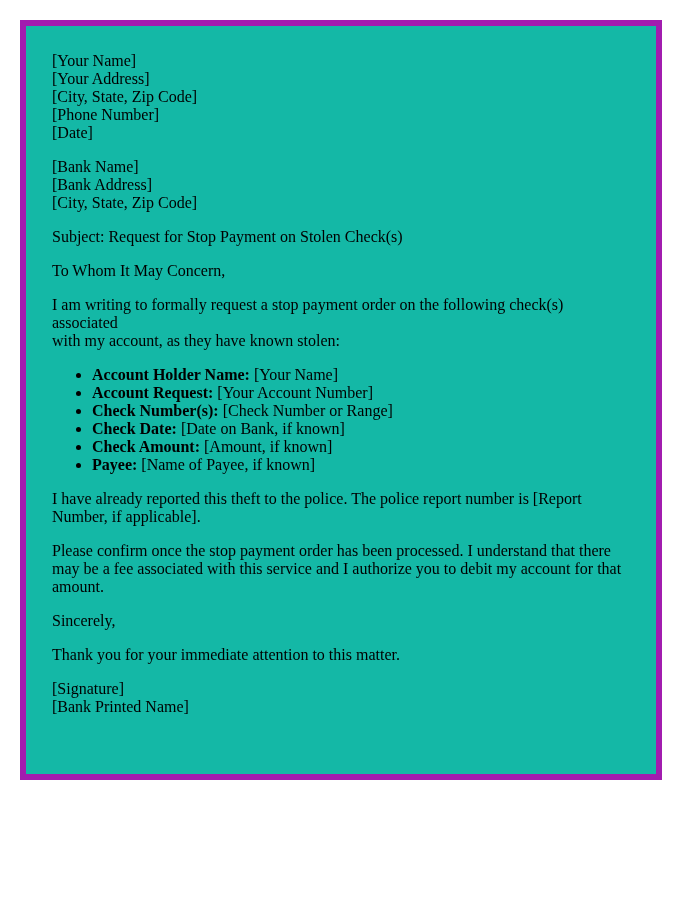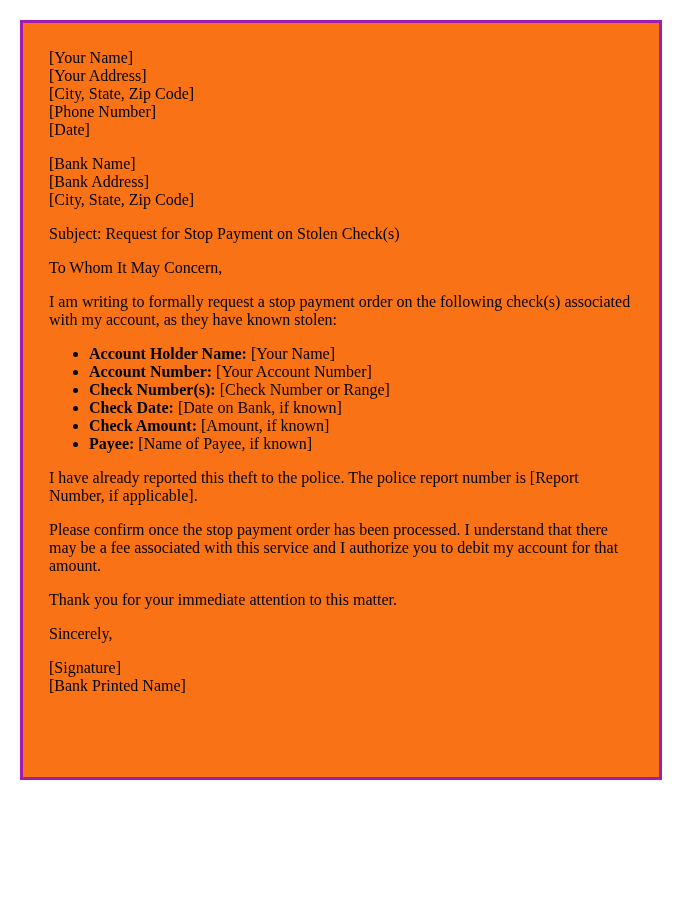--- a/index.html
+++ b/index.html
@@ -10,22 +10,22 @@
     height: 900px;
     overflow: hidden;
   }
   .page {
     position: absolute;
     left: 20px;
     top: 20px;
     width: 642px;
     height: 760px;
     box-sizing: border-box;
-    border: 3px solid #a21caf;
-    background: #f97316;
+    border: 6px solid #a21caf;
+    background: #14b8a6;
     padding: 26px 26px;
     font-family: "Liberation Serif", "DejaVu Serif", serif;
     font-size: 16px;
     line-height: normal;
     color: #000000;
   }
   .page p {
     margin: 16px 0;
   }
   .page p:first-child {
@@ -67,34 +67,34 @@
 
   <p class="subject">Subject: Request for Stop Payment on Stolen Check(s)</p>
 
   <p>To Whom It May Concern,</p>
 
   <p class="pre">I am writing to formally request a stop payment order on the following check(s) associated
 with my account, as they have known stolen:</p>
 
   <ul class="details">
     <li><span class="detail-label">Account Holder Name:</span><span> [Your Name]</span></li>
-    <li><span class="detail-label">Account Number:</span><span> [Your Account Number]</span></li>
+    <li><span class="detail-label">Account Request:</span><span> [Your Account Number]</span></li>
     <li><span class="detail-label">Check Number(s):</span><span> [Check Number or Range]</span></li>
     <li><span class="detail-label">Check Date:</span><span> [Date on Bank, if known]</span></li>
     <li><span class="detail-label">Check Amount:</span><span> [Amount, if known]</span></li>
     <li><span class="detail-label">Payee:</span><span> [Name of Payee, if known]</span></li>
   </ul>
 
   <p class="pre">I have already reported this theft to the police. The police report number is [Report
 Number, if applicable].</p>
 
   <p class="pre">Please confirm once the stop payment order has been processed. I understand that there
 may be a fee associated with this service and I authorize you to debit my account for that
 amount.</p>
 
+  <p>Sincerely,</p>
+
   <p>Thank you for your immediate attention to this matter.</p>
-
-  <p>Sincerely,</p>
 
   <p class="pre">[Signature]
 [Bank Printed Name]</p>
 
 </div>
 
 </body></html>

